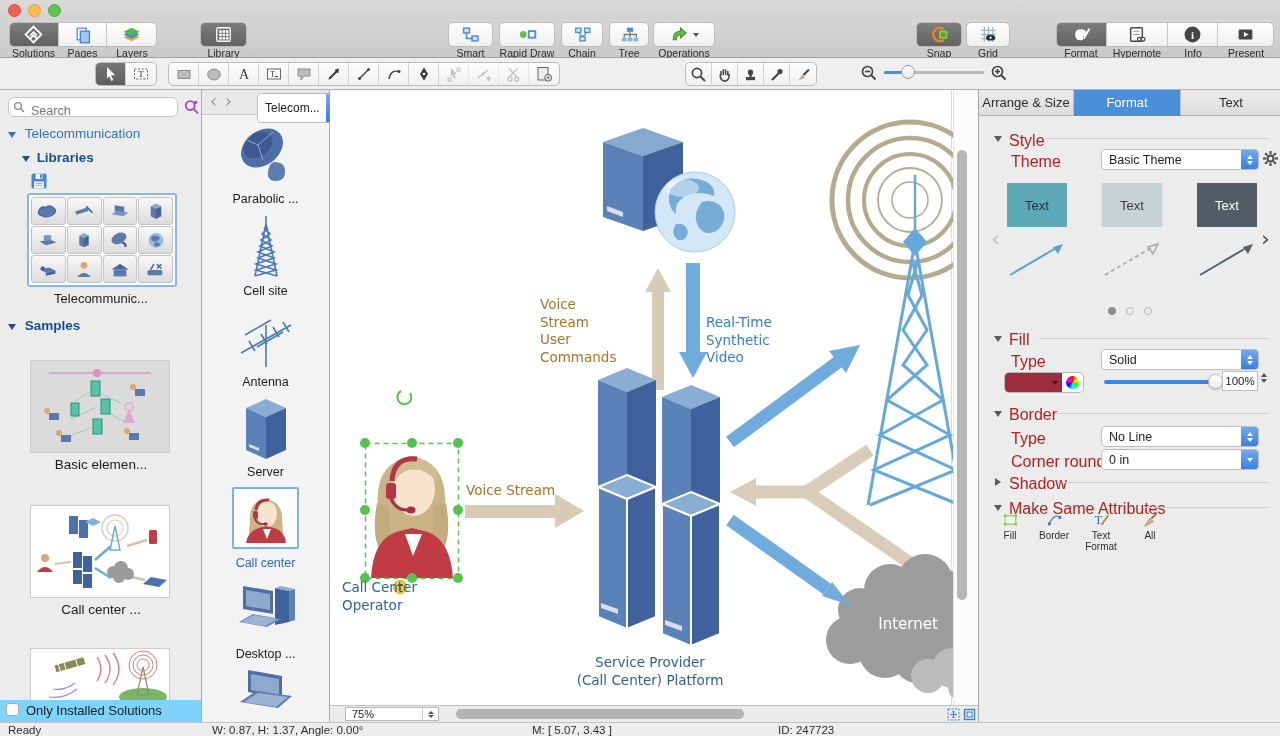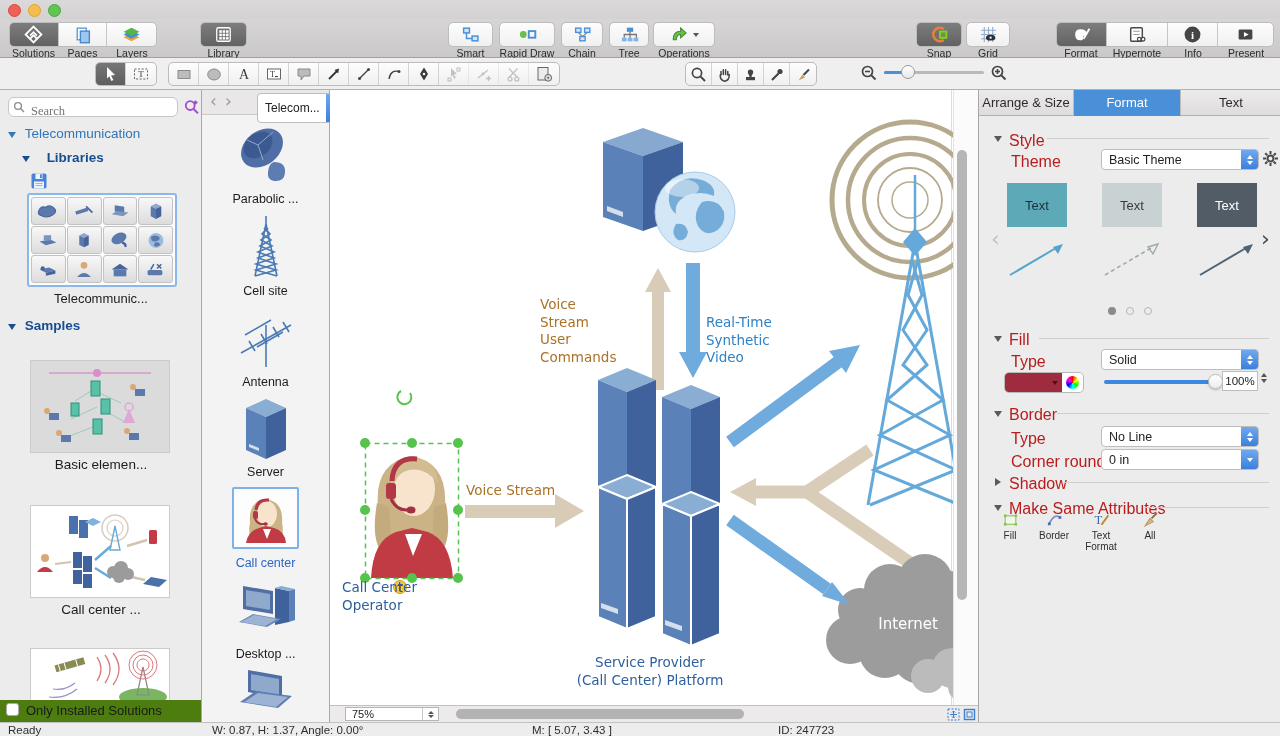--- a/index.html
+++ b/index.html
@@ -28,21 +28,21 @@
   .combo{position:absolute;height:21px;background:#fff;border:1px solid #bdbdbd;border-radius:4px;display:flex;align-items:center;box-sizing:border-box;overflow:hidden}
   .combo-val{flex:1;padding:0 7px;font-size:12.5px;white-space:nowrap;overflow:hidden}
   .combo-step{width:17px;align-self:stretch;background:linear-gradient(#6fa9ee,#3c7fdd);display:flex;flex-direction:column;align-items:center;justify-content:center;gap:2px}
   .tri{width:0;height:0;border-left:3.5px solid transparent;border-right:3.5px solid transparent}
   .tu{border-bottom:4px solid #fff}.td{border-top:4px solid #fff}
   .dt{display:inline-block;width:0;height:0;border-left:4.5px solid transparent;border-right:4.5px solid transparent;border-top:6.5px solid #5a5a5a;vertical-align:middle}
   .dtc{display:inline-block;width:0;height:0;border-top:4.5px solid transparent;border-bottom:4.5px solid transparent;border-left:6.5px solid #5a5a5a;vertical-align:middle}
   .hair{position:absolute;height:1px;background:#cfcdcd}
   
   #sidebar{left:0;top:90px;width:202px;height:632px;background:#edecec;border-right:1px solid #a9a7a7;box-sizing:border-box}
-  #search{position:absolute;left:8px;top:7px;width:170px;height:20px;border:1px solid #c6c6c6;border-radius:6px;background:#fff;box-sizing:border-box;font-size:12.5px;padding:8px 6px 0 22px;color:#333;outline:none;font-family:Liberation Serif, serif}
+  #search{position:absolute;left:8px;top:7px;width:170px;height:20px;border:1px solid #c6c6c6;border-radius:6px;background:#fff;box-sizing:border-box;font-size:12.5px;padding:8px 6px 0 22px;color:#333;outline:none;font-family:Liberation Sans, sans-serif}
   .bluehead{font-size:13.5px;color:#2e76ba}
   .navhead{font-size:13.5px;font-weight:bold;color:#164e90}
   .cell{background:linear-gradient(#f8f8f8,#dcdcdc);border:1px solid #c2c2c2;border-radius:3px;display:flex;align-items:center;justify-content:center}
   .samp{position:absolute;left:30px;width:140px;border:1px solid #cccaca;box-sizing:border-box;overflow:hidden}
   .samplab{position:absolute;left:0;width:202px;text-align:center;font-size:13px;color:#1c1c1c}
   
   #shapes{left:202px;top:90px;width:128px;height:632px;background:#f4f3f3;border-right:1px solid #a9a7a7;box-sizing:border-box}
   #shapes-top{position:absolute;left:0;top:0;width:100%;height:25px;background:#e9e7e7;border-bottom:1px solid #c9c9c9;box-sizing:border-box}
   .shlab{position:absolute;left:0;width:127px;text-align:center;font-size:12.5px;color:#1c1c1c;white-space:nowrap}
   .shicon{position:absolute;left:0;width:127px;display:flex;justify-content:center}
@@ -362,21 +362,21 @@
         <line x1="9.6" y1="10" x2="14" y2="14.4" stroke="#a54ad0" stroke-width="2"></line>
         <polygon points="11.5,1.2 13.8,3.5 11.5,5.8 9.2,3.5" fill="#a54ad0"></polygon>
       </svg>
 
     <div class="abs" style="left:8px;top:36px">
       <span class="dt" style="border-top-color:#3577b8"></span>
       <span class="bluehead" style="margin-left:5px">Telecommunication</span>
     </div>
     <div class="abs" style="left:22px;top:60px">
       <span class="dt" style="border-top-color:#174f90"></span>
-      <span class="navhead" style="margin-left:13px">Libraries</span>
+      <span class="navhead" style="margin-left:3px">Libraries</span>
     </div>
     <svg class="abs" style="left:30px;top:82px" width="18" height="18" viewBox="0 0 18 18">
         <rect x="1.5" y="1.5" width="15" height="15" rx="1.8" fill="#4a82d8"></rect>
         <rect x="5.5" y="1.5" width="7" height="5.5" fill="#eef3fb"></rect>
         <rect x="10" y="2.3" width="1.8" height="3.8" fill="#4a82d8"></rect>
         <rect x="4" y="9.5" width="10" height="7" fill="#eef3fb"></rect>
         <path d="M5.5,11.5 h7 M5.5,13.5 h7" stroke="#9db5d8"></path>
       </svg>
 
     <div class="abs" style="left:27px;top:103px;width:150px;height:94px;background:#fcfcfc;border:2px solid #8ab8ea;border-radius:3px;box-sizing:border-box;display:grid;grid-template-columns:repeat(4,1fr);grid-template-rows:repeat(3,1fr);gap:1px;padding:2px">
@@ -558,21 +558,21 @@
         <ellipse cx="112" cy="48" rx="24" ry="9" fill="#7ab661"></ellipse>
         <polygon points="112,18 106,46 118,46" fill="none" stroke="#888" stroke-width="1.2"></polygon>
         <g fill="none" stroke="#d87a7a" stroke-width="1">
             <circle cx="112" cy="16" r="6"></circle>
             <circle cx="112" cy="16" r="10"></circle>
             <circle cx="112" cy="16" r="14"></circle>
           </g>
       </svg>
     </div>
 
-    <div class="abs" style="left:0;top:610px;width:201px;height:22px;background:#4d7c0f">
+    <div class="abs" style="left:0;top:610px;width:201px;height:22px;background:#7dd3fc">
       <div class="chk" style="left:6px;top:3px"></div>
       <div class="abs" style="left:26px;top:3px;font-size:13px;color:#1a1a1a">Only Installed Solutions</div>
     </div>
   </div>
 
   <div id="shapes" class="abs">
     <div id="shapes-top">
       <span class="abs glyph" style="left:8px;top:1px;font-size:17px;color:#999">‹</span>
       <span class="abs glyph" style="left:23px;top:1px;font-size:17px;color:#999">›</span>
       <div class="combo" style="left:55px;top:3px;width:85px;height:30px">

